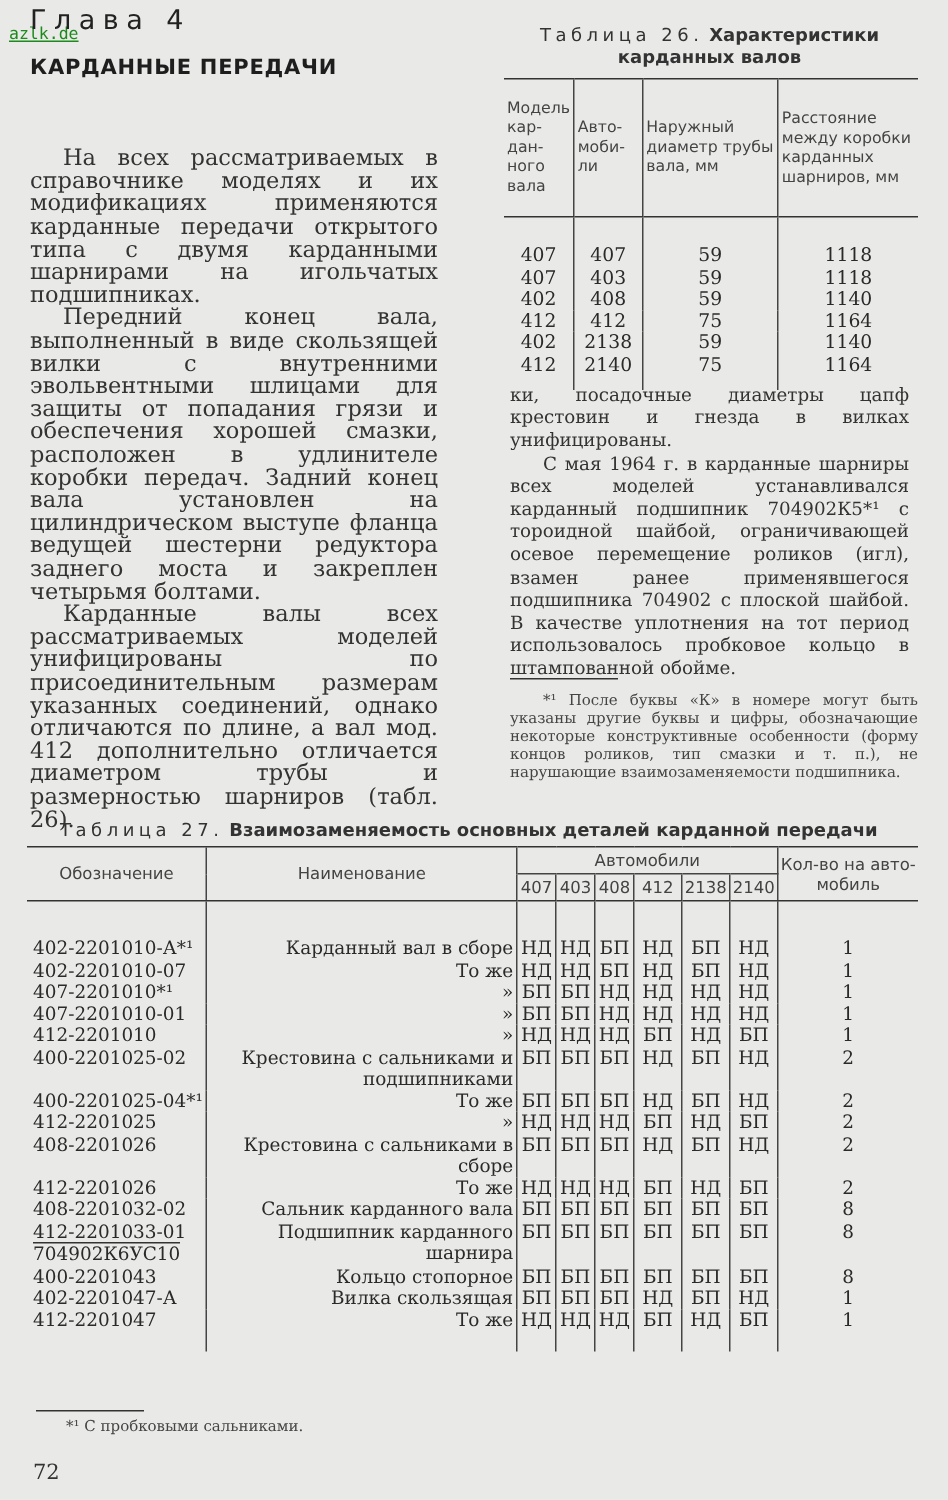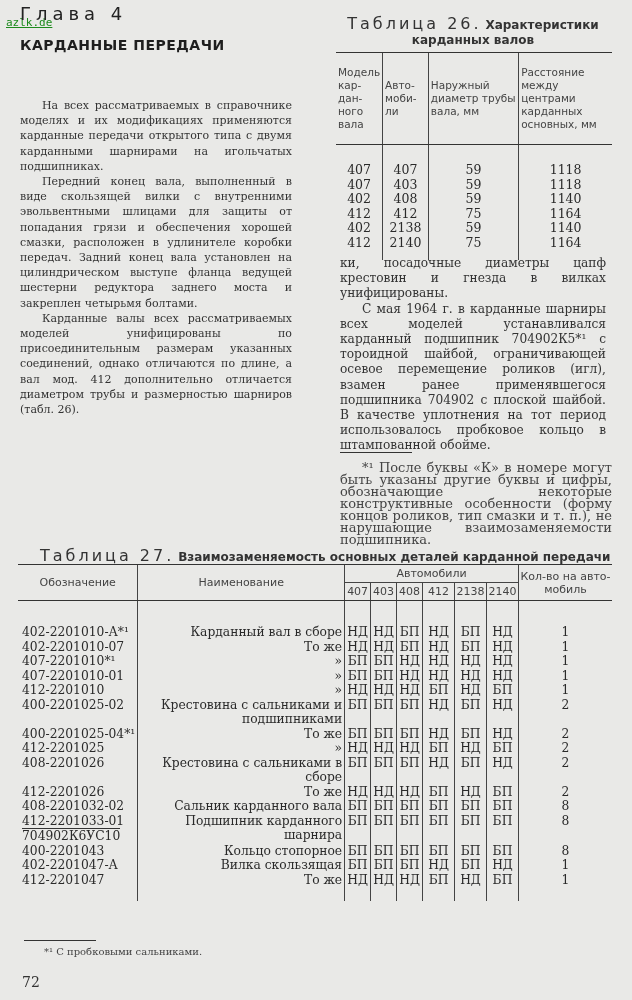--- a/index.html
+++ b/index.html
@@ -19,53 +19,53 @@
     font-family:"DejaVu Sans", "Liberation Sans", sans-serif;
     font-size:18px; letter-spacing:5px; color:#222;
   }
   .chapter-title {
     position:absolute; left:20px; top:37px;
     font-family:"DejaVu Sans", "Liberation Sans", sans-serif;
     font-weight:bold; font-size:14px; color:#1e1e1e; letter-spacing:0.5px;
   }
   .body-col {
     position:absolute; left:20px; top:98px; width:272px;
-    font-size:11px; line-height:15.2px; text-align:justify; color:#333;
+    font-size:15px; line-height:15.2px; text-align:justify; color:#333;
   }
   .body-col p { margin:0; text-indent:22px; }
   .right-col {
     position:absolute; left:340px; top:256px; width:266px;
     font-size:12.2px; line-height:15.2px; text-align:justify; color:#333;
   }
   .right-col p { margin:0; }
   .right-col p.indent { text-indent:22px; }
   .t26-caption {
     position:absolute; left:338px; top:16px; width:270px; text-align:center;
     font-size:12px; line-height:15px; color:#333;
   }
-  .spaced { letter-spacing:3px; font-family:"DejaVu Sans", "Liberation Sans", sans-serif; font-size:16px;margin-top:32px; }
+  .spaced { letter-spacing:3px; font-family:"DejaVu Sans", "Liberation Sans", sans-serif; font-size:12px;margin-top:32px; }
   .t26-caption b { font-family:"DejaVu Sans", "Liberation Sans", sans-serif; font-weight:bold; }
   table.t26 {
     position:absolute; left:336px; top:52px; width:276px;
     border-collapse:collapse; font-size:12.5px;
   }
   table.t26 th {
     font-family:"DejaVu Sans", "Liberation Sans", sans-serif;
     font-weight:normal; font-size:10.5px; line-height:13px; color:#444;
     border-top:1.5px solid #333; border-bottom:1.5px solid #333;
     padding:13px 2px; vertical-align:middle; text-align:left;
   }
   table.t26 td { text-align:center; padding:0 2px; line-height:14.5px; }
   table.t26 th + th, table.t26 td + td { border-left:1px solid #444; }
   table.t26 tr.first td { padding-top:18px; }
   table.t26 tr.last td { padding-bottom:10px; }
   .fn-line { position:absolute; height:1px; background:#333; }
   .fn1 {
     position:absolute; left:340px; top:462px; width:272px;
-    font-size:13px; line-height:12px; color:#444; text-align:justify;
+    font-size:10px; line-height:12px; color:#444; text-align:justify;
   }
   .fn1 span.ind { display:inline-block; width:22px; }
   .t27-caption {
     position:absolute; left:40px; top:546px; width:570px;
     font-size:12px; color:#333; white-space:nowrap;
   }
   .t27-caption b { font-family:"DejaVu Sans", "Liberation Sans", sans-serif; font-weight:bold; font-size:12px; }
   table.t27 {
     position:absolute; left:18px; top:564px; width:594px;
     border-collapse:collapse; font-size:12.3px;
@@ -108,21 +108,21 @@
   <span class="spaced">Таблица 26.</span>
   <b>Характеристики карданных валов</b>
 </div>
 
 <table class="t26">
   <thead>
     <tr>
       <th style="width:14%">Модель кар- дан- ного вала</th>
       <th style="width:17%">Авто- моби- ли</th>
       <th style="width:34%">Наружный диаметр трубы вала, мм</th>
-      <th style="width:35%">Расстояние между центрами карданных основных, мм</th>
+      <th style="width:35%">Расстояние между коробки карданных шарниров, мм</th>
     </tr>
   </thead>
   <tbody>
     <tr class="first">
       <td>407</td>
       <td>407</td>
       <td>59</td>
       <td>1118</td>
     </tr>
     <tr>

